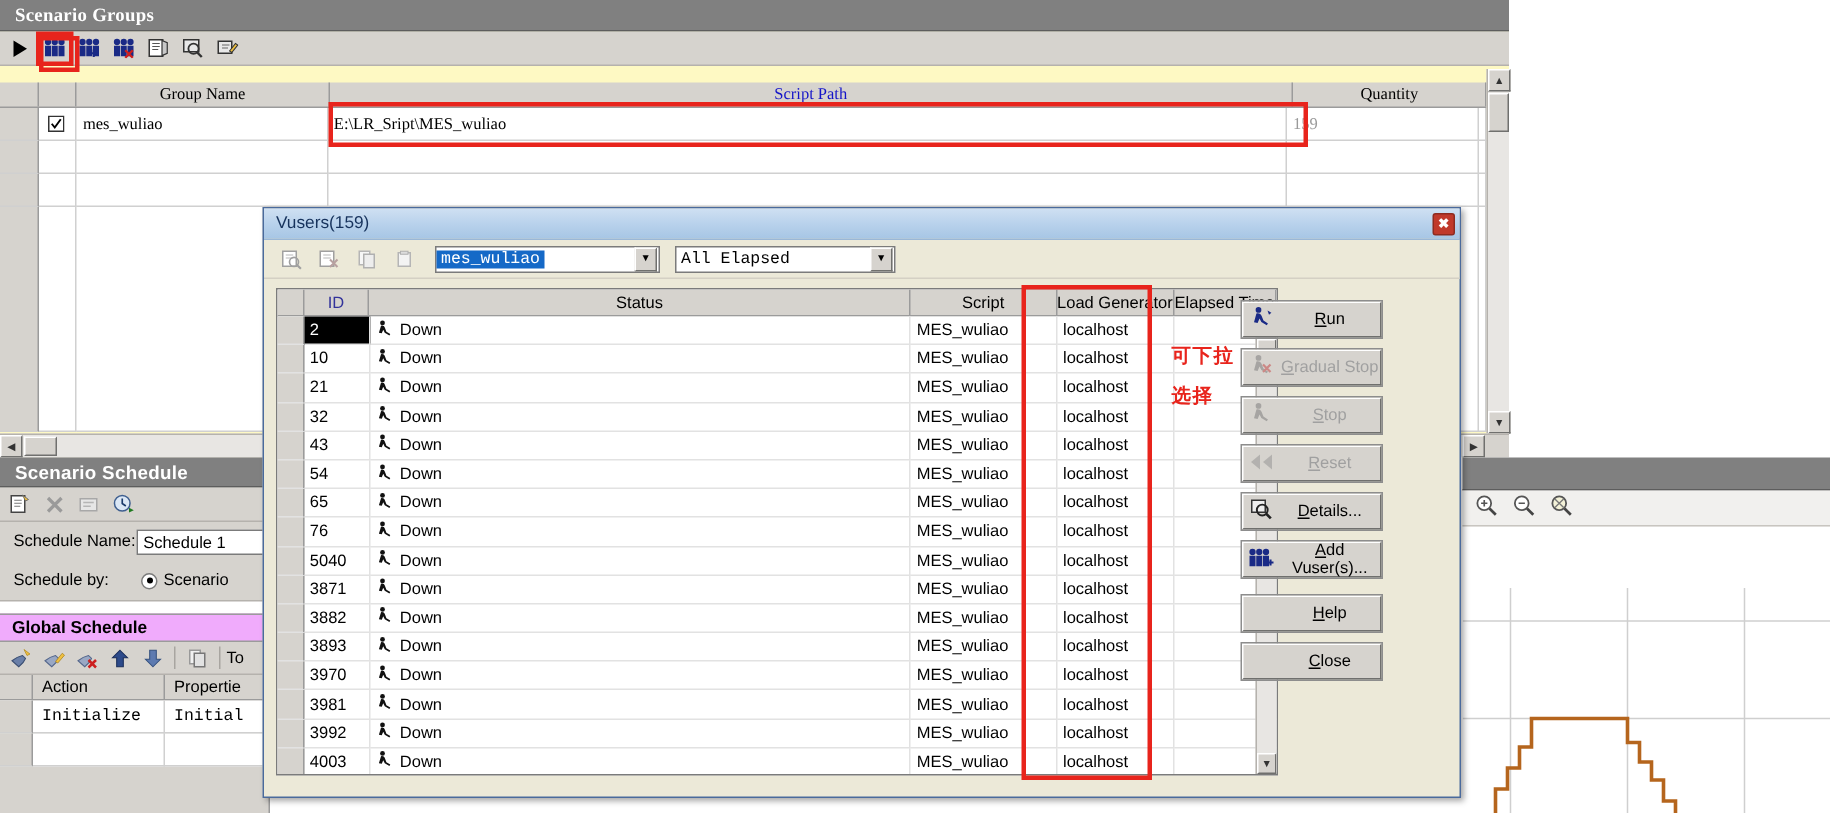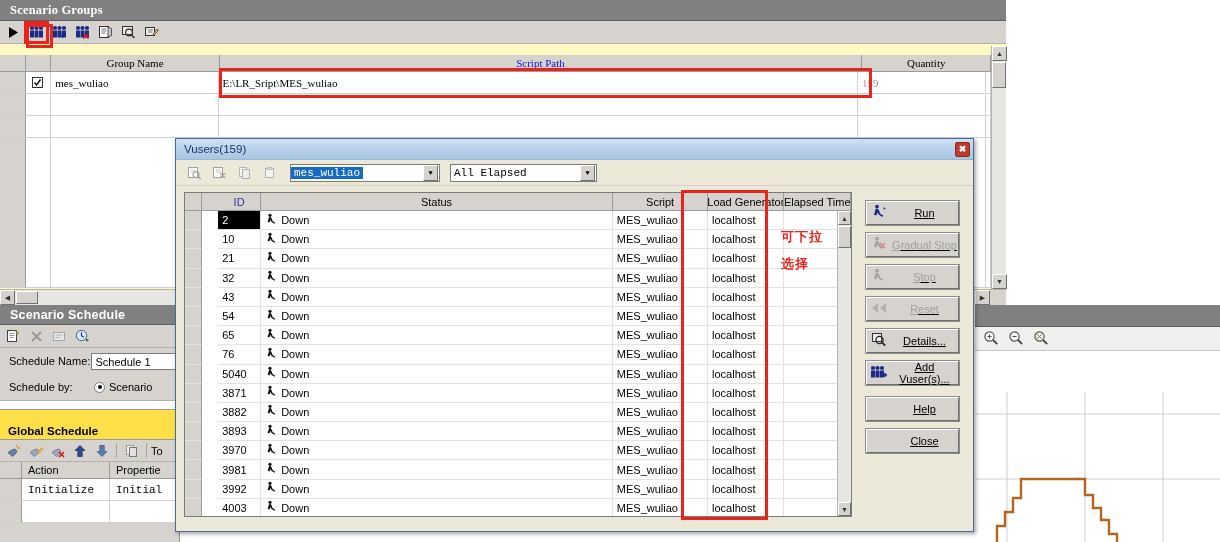--- a/index.html
+++ b/index.html
@@ -101,22 +101,22 @@
   .field-label { width: 85px; }
   .txtbox { border: 1px solid #7b7b7b; background: #fff; height: 17px; padding: 1px 3px; font-size: 11px; line-height: 15px;}
   .radio-dot {
     width: 11px; height: 11px; border-radius: 50%;
     border: 1px solid #7b7b7b; background: #fff;
     display: inline-flex; align-items: center; justify-content: center;
     margin-right: 4px;
   }
   .radio-dot::after { content: ''; width: 4px; height: 4px; border-radius: 50%; background: #000; }
   .sub-title {
-    background: #fde047; font-weight: bold; font-size: 11.5px;
-    padding: 15px 0 2px 8px; border-top: 1px solid #9b9b9b; border-bottom: 1px solid #9b9b9b;
+    background: #f0abfc; font-weight: bold; font-size: 11.5px;
+    padding: 3px 0 2px 8px; border-top: 1px solid #9b9b9b; border-bottom: 1px solid #9b9b9b;
   }
   .mono { font-family: "Liberation Mono", monospace; font-size: 11px; }
 
   
   #chart-panel { position: absolute; left: 975px; top: 305px; width: 245px; height: 237px; background: #fff; }
   #chart-titlebar { height: 22px; background: #808080; border-bottom: 1px solid #5d5d5d; }
   #chart-toolbar { height: 24px; background: #f1f0ee; border-bottom: 1px solid #c8c5c0; display: flex; align-items: center; gap: 9px; padding-left: 8px; }
   #chart-plot { position: absolute; left: 0; top: 47px; right: 0; bottom: 0; background: #fff; overflow: hidden; }
 
   
@@ -167,32 +167,32 @@
     border-right: 1px solid #9b9b9b; display: flex; align-items: center; justify-content: center;
     font-size: 11px; white-space: nowrap; overflow: hidden;
   }
   .vg-row { display: flex; height: 19.2px; background: #fff; }
   .vg-row > div {
     border-right: 1px solid #e2e2e2; border-bottom: 1px solid #e2e2e2;
     display: flex; align-items: center; padding-left: 4px; font-size: 11px;
     white-space: nowrap; overflow: hidden;
   }
   .c-sel { width: 18px; background: #d6d3ce; border-right: 1px solid #9b9b9b !important; padding: 0 !important; }
-  .c-id { width: 45px; justify-content: flex-start; margin-left: 16px; }
+  .c-id { width: 45px; justify-content: flex-start; }
   .c-id.selected { background: #000; color: #fff; }
   .c-status { width: 370px; }
   .c-script { width: 100px; }
   .c-lg { width: 80px; }
   .c-elapsed { width: 70px; }
   .runner-glyph { display: inline-block; width: 13px; text-align: center; font-size: 12px; margin-right: 3px; }
   #vusers-vscroll {
     position: absolute; right: 0; top: 18px; bottom: 0; width: 14px;
     background: #e8e6e3; border-left: 1px solid #b5b2ad;
   }
-  #vusers-buttons { position: absolute; left: 690px; top: 62px; width: 100px; text-decoration: underline; }
+  #vusers-buttons { position: absolute; left: 652px; top: 62px; width: 100px; }
   .dbtn {
     width: 93px; height: 24px; margin-bottom: 8px;
     background: #d6d3ce;
     border: 1px solid #fff;
     border-right-color: #70706e; border-bottom-color: #70706e;
     outline: 1px solid #8d8d8d;
     display: flex; align-items: center; font-size: 11px;
     position: relative;
   }
   .dbtn .blabel { flex: 1; text-align: center; }

